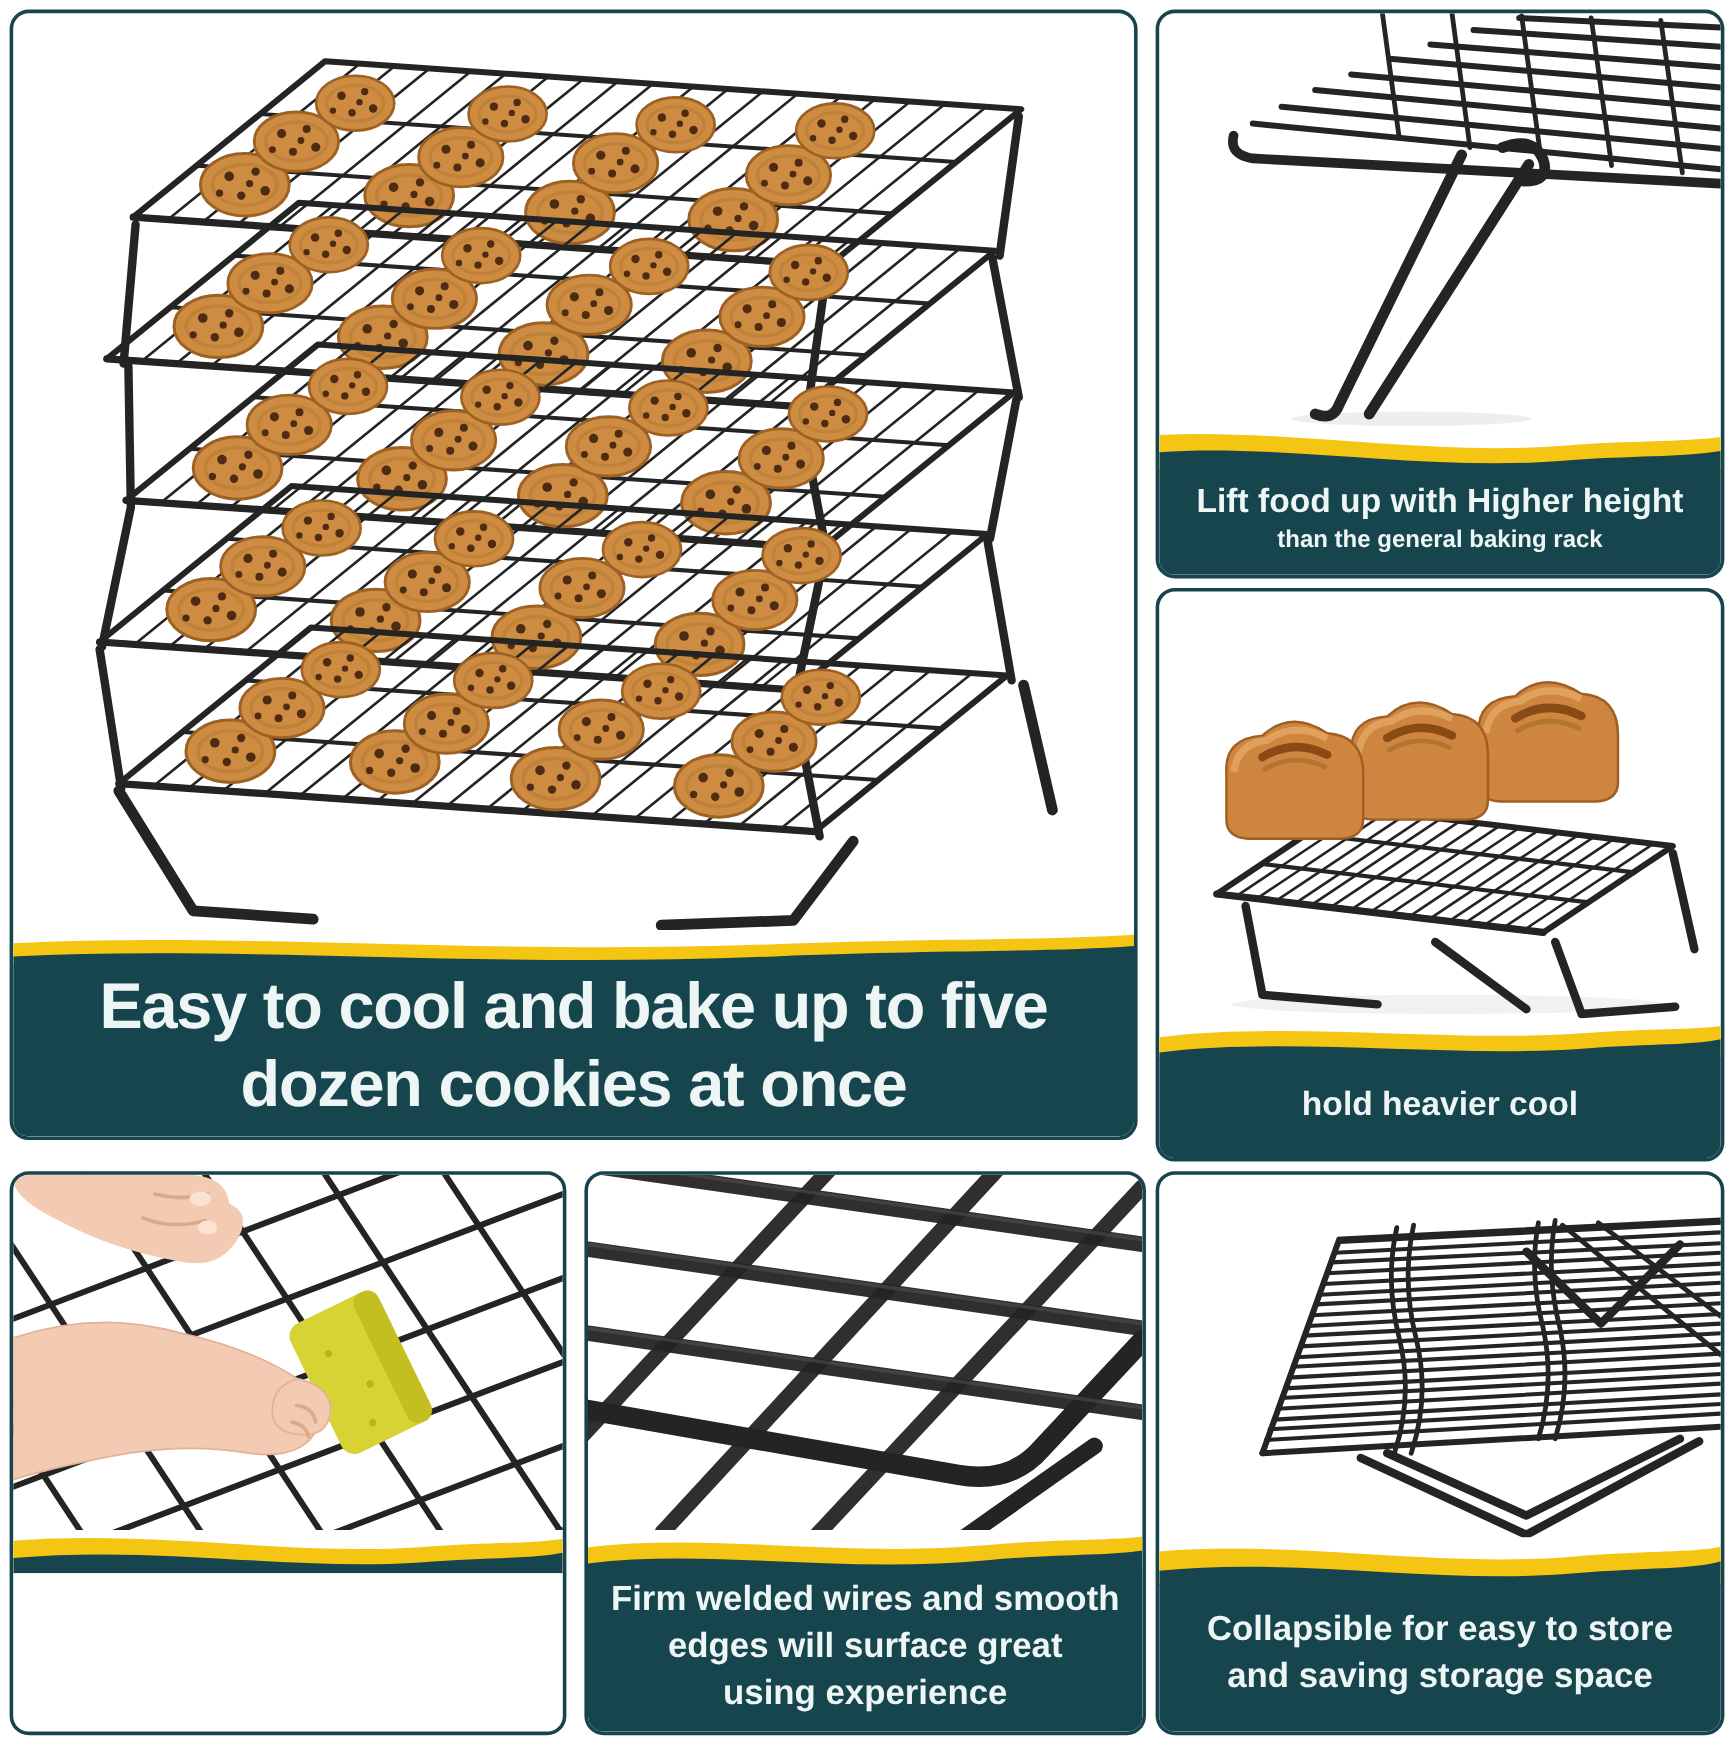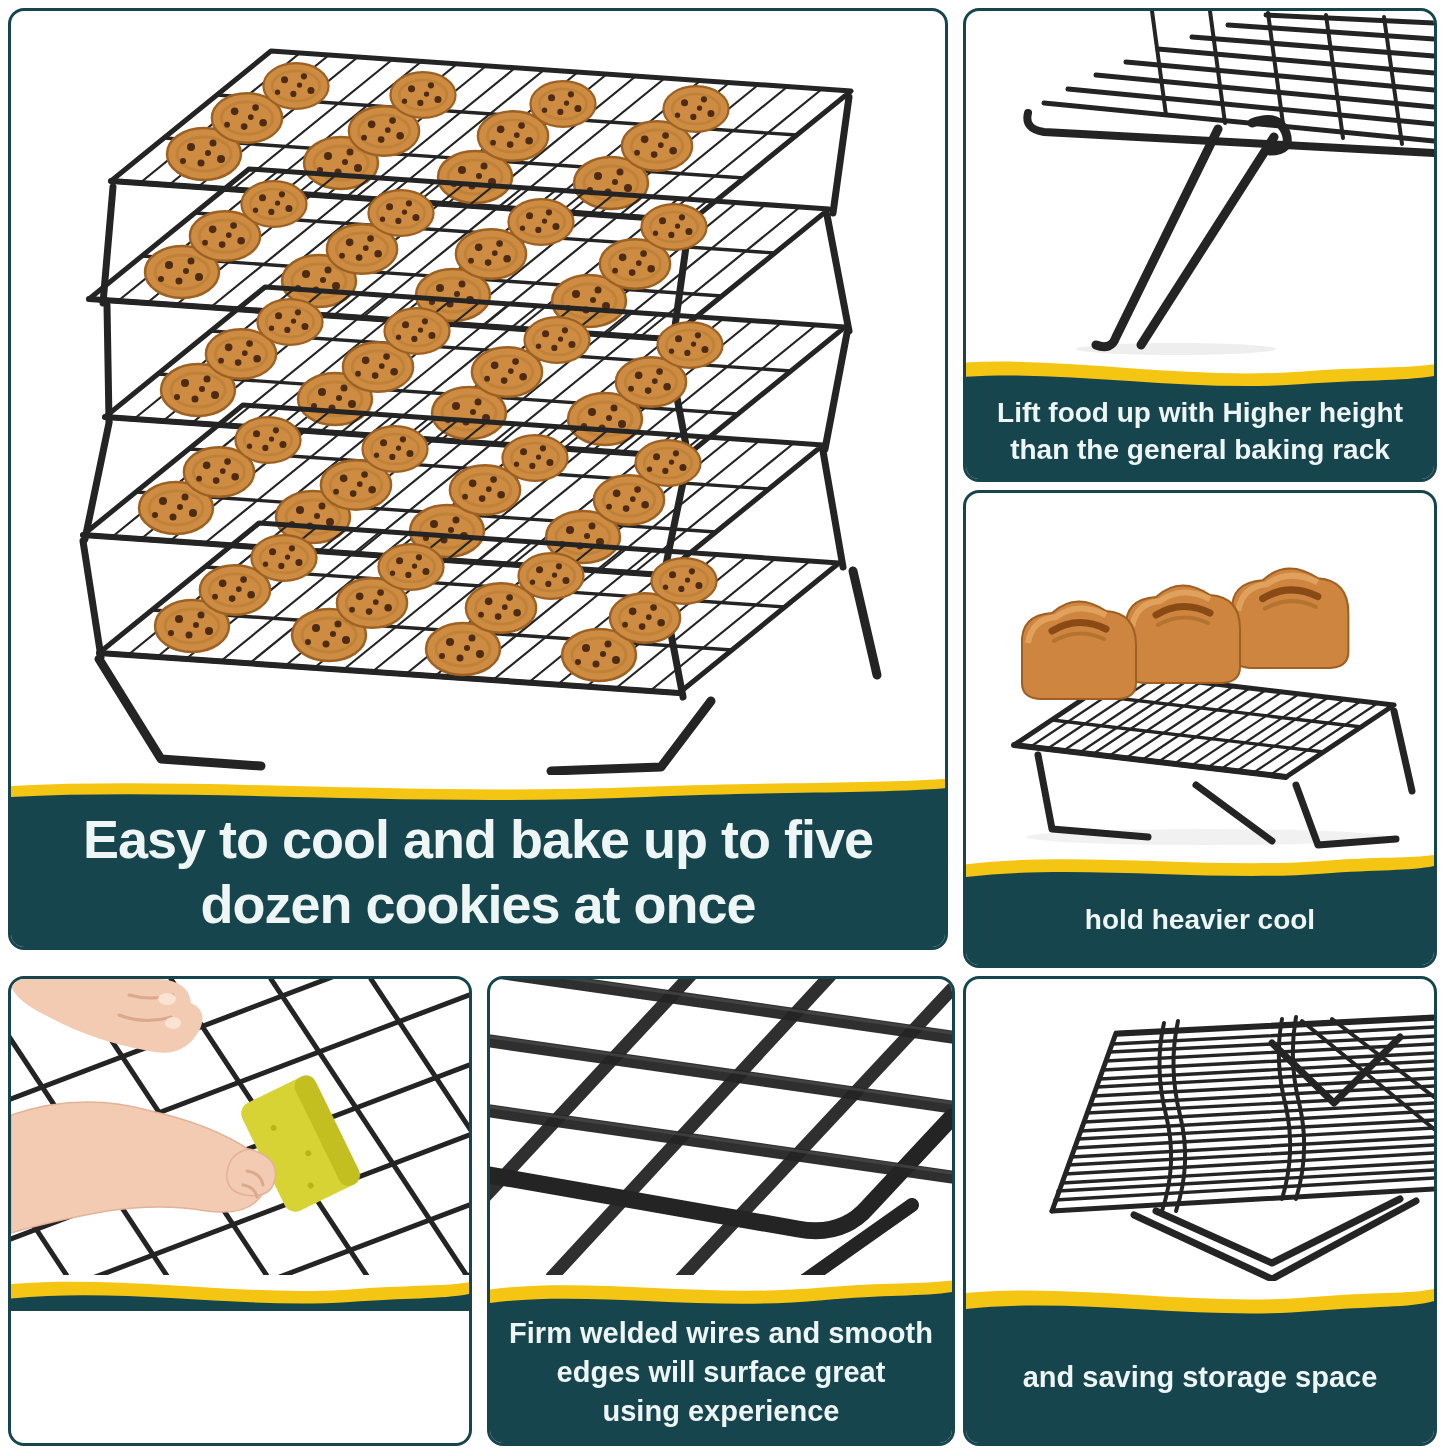--- a/index.html
+++ b/index.html
@@ -154,21 +154,21 @@
         </g>
       </svg>
     </div>
     <div class="cap" style="height:122px">
       <svg class="wave" style="height:36px" viewBox="0 0 100 40" preserveAspectRatio="none">
         <path class="wy" d="M0,6 C22,0 48,26 72,16 C84,11 93,13 100,8 L100,40 L0,40 Z"></path>
         <path class="wt" d="M0,22 C22,14 48,40 72,30 C84,25 93,27 100,21 L100,40 L0,40 Z"></path>
       </svg>
       <div class="capbody">
         <div class="cl" style="font-size:28px">Lift food up with Higher height</div>
-        <div class="cl" style="font-size:28px">than the general baking rack</div>
+        <div class="cl" style="font-size:20px">than the general baking rack</div>
       </div>
     </div>
   </section>
 
   <section class="panel" style="left:963px;top:490px;width:474px;height:478px">
     <div class="photo" style="height:356px">
       <svg viewBox="0 0 468 356">
         <defs>
           <g id="lf">
             <path d="M4,44 Q2,14 34,12 Q58,-10 88,10 Q118,12 118,44 L118,82 Q118,97 100,98 L22,98 Q4,97 4,82 Z" style="fill:var(--bread)" stroke="#a05f22" stroke-width="2"></path>
@@ -347,18 +347,19 @@
           <path d="M306,64 L368,124 L434,58"></path>
         </g>
       </svg>
     </div>
     <div class="cap" style="height:162px">
       <svg class="wave" style="height:40px" viewBox="0 0 100 40" preserveAspectRatio="none">
         <path class="wy" d="M0,12 C24,2 50,26 74,16 C87,11 95,13 100,8 L100,40 L0,40 Z"></path>
         <path class="wt" d="M0,28 C24,16 50,40 74,30 C87,25 95,27 100,20 L100,40 L0,40 Z"></path>
       </svg>
       <div class="capbody">
+        <div class="cl">Collapsible for easy to store</div>
         <div class="cl">and saving storage space</div>
       </div>
     </div>
   </section>
 
 </div>
 
 </body></html>

